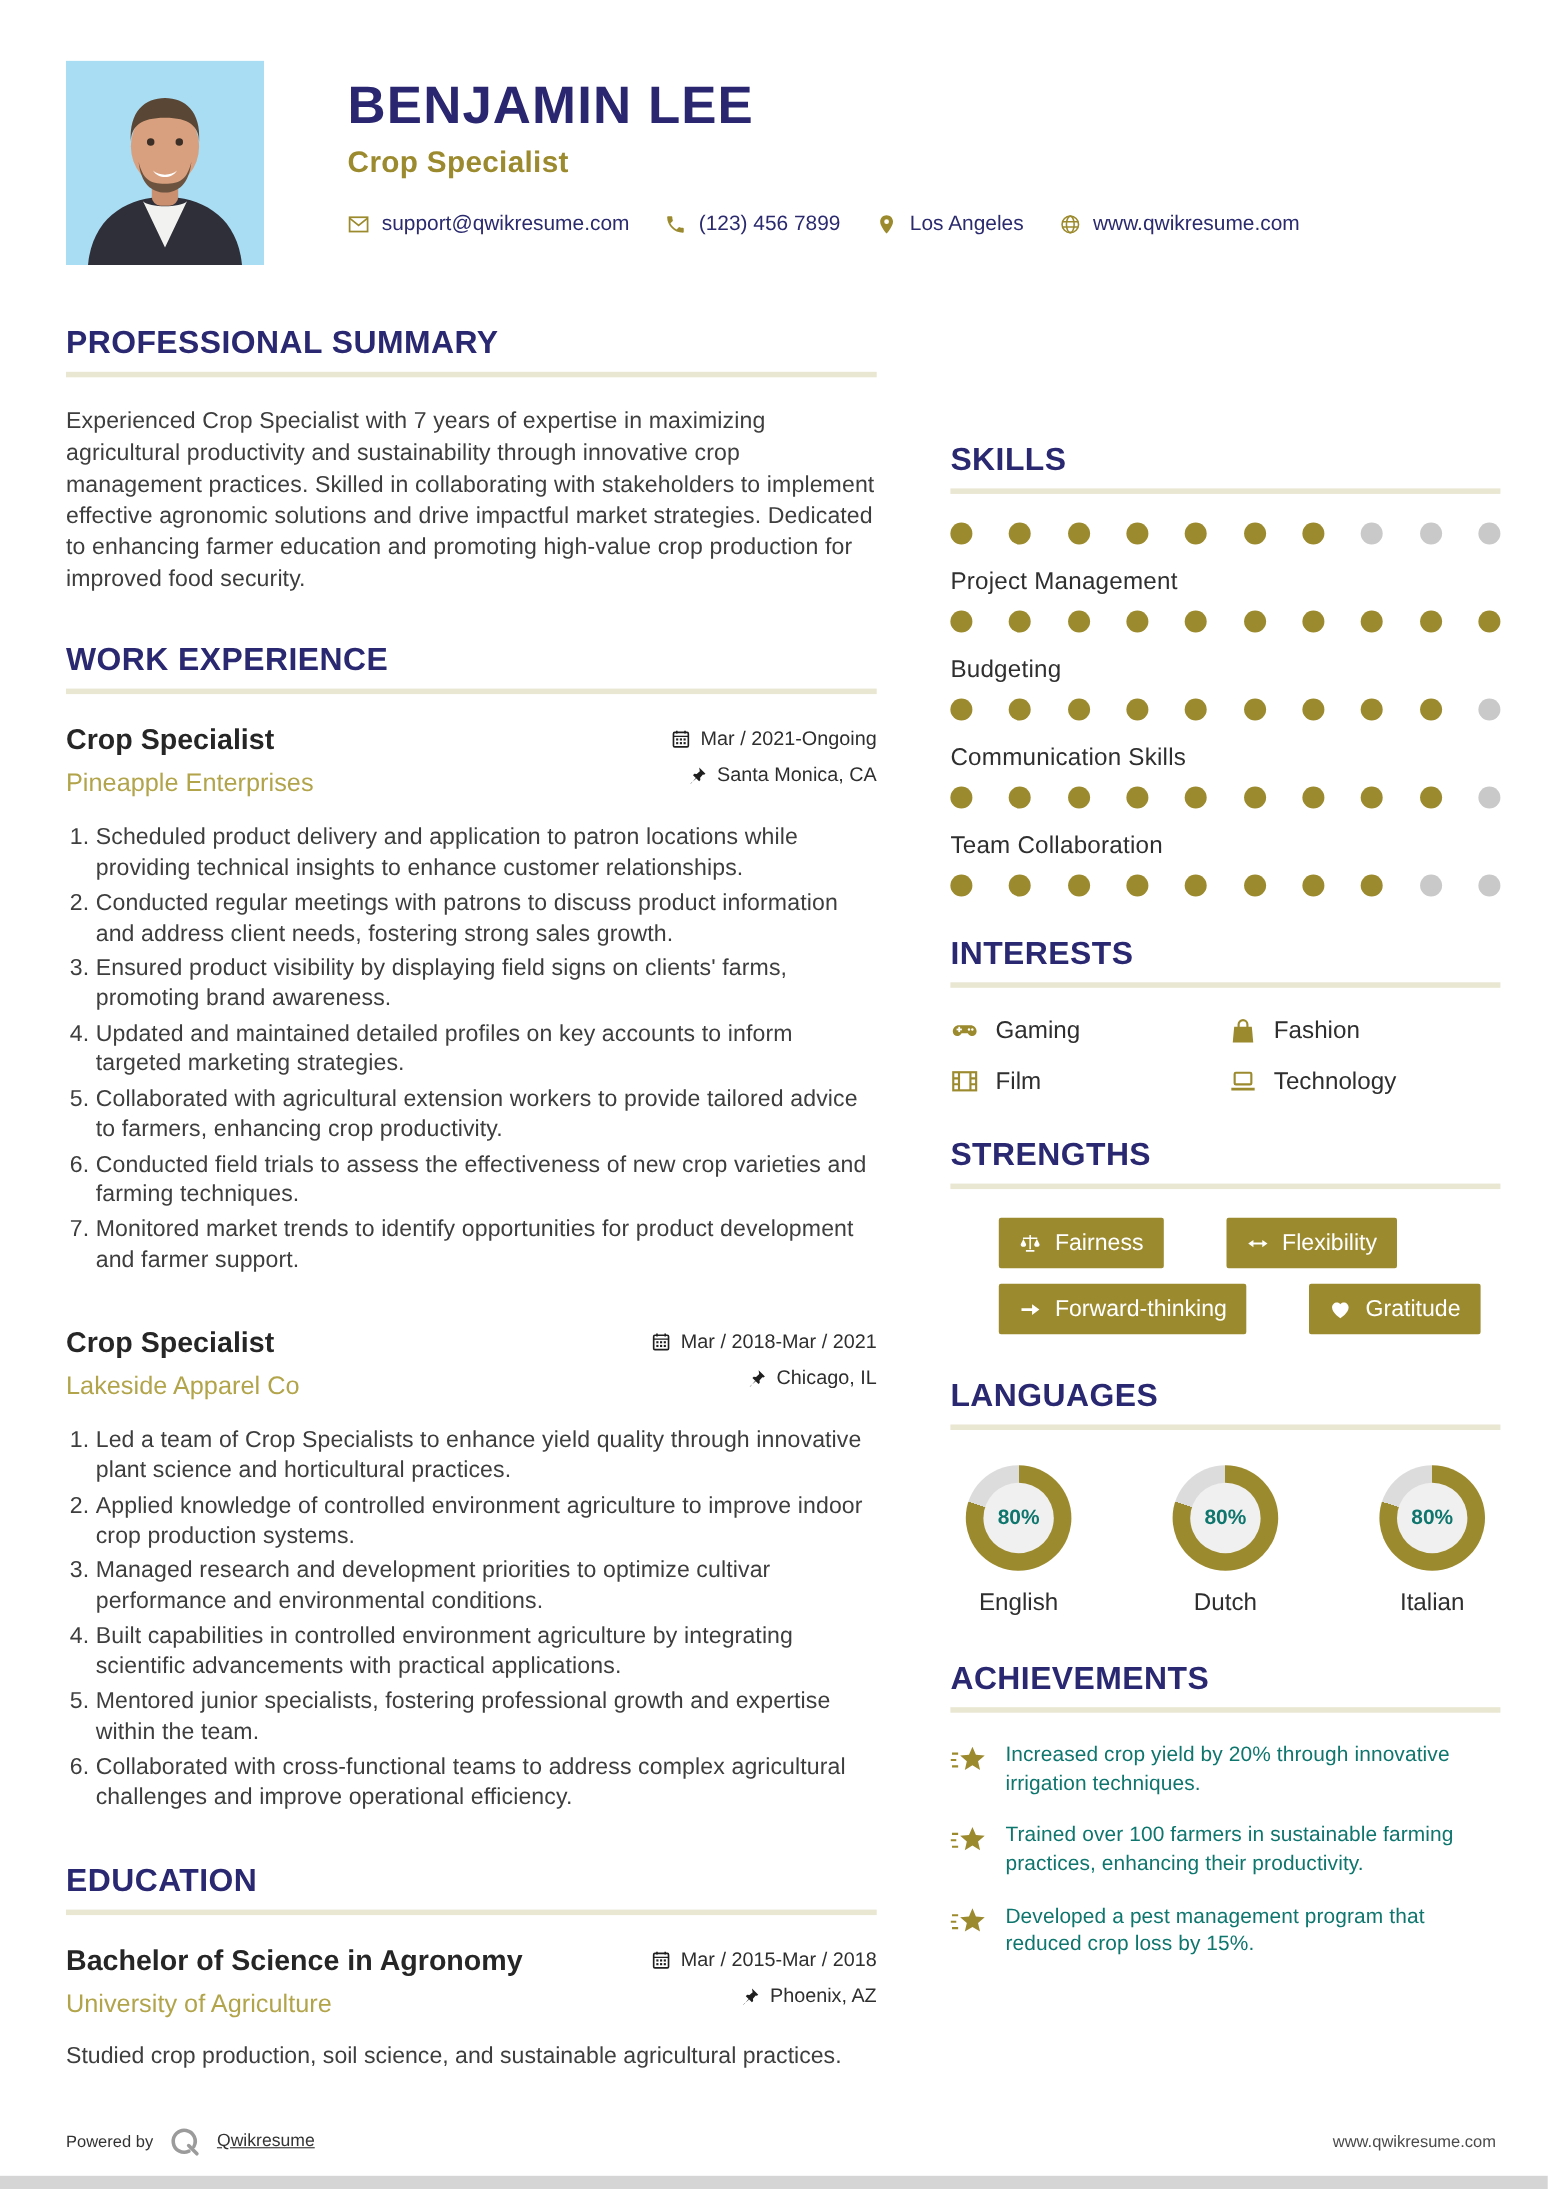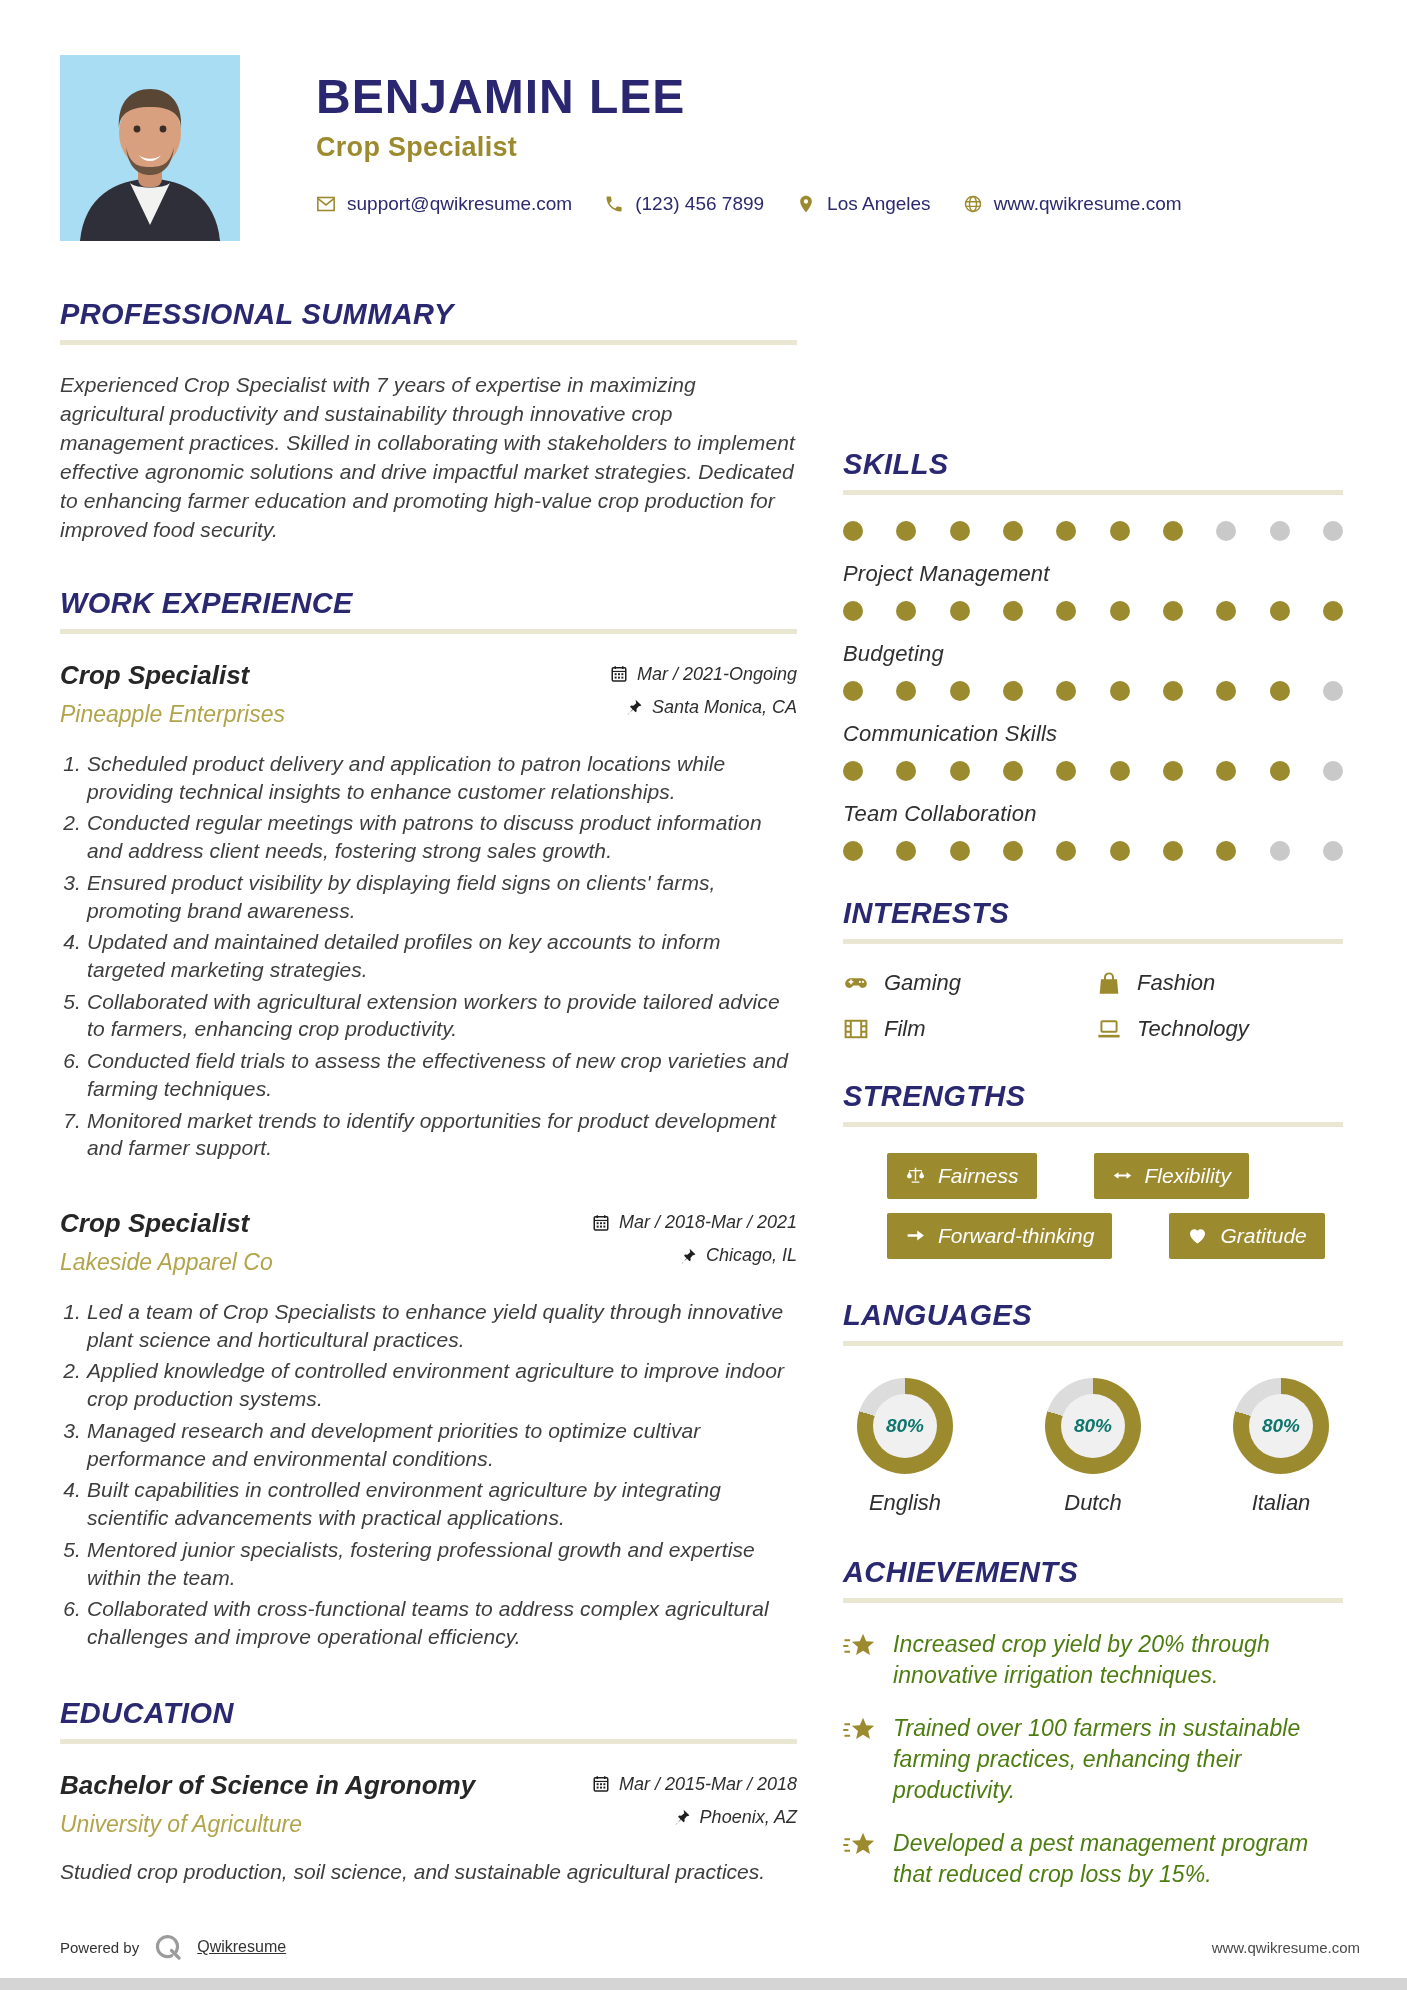--- a/index.html
+++ b/index.html
@@ -14,21 +14,21 @@
   .hdr { display:flex; align-items:flex-start; margin-bottom:52px; }
   .photo { width:180px; height:186px; flex:0 0 auto; overflow:hidden; }
   .hdr-text { margin-left:76px; padding-top:14px; }
   .name { font-size:48px; font-weight:700; letter-spacing:1px; color:#2a2770; }
   .role { font-size:27px; font-weight:700; color:#9c8a2e; margin-top:8px; letter-spacing:.3px; }
   .contact { display:flex; align-items:center; margin-top:30px; gap:32px; }
   .contact .c-item { display:flex; align-items:center; gap:11px; font-size:19px; color:#2b2a6e; }
   .contact .c-item svg { width:20px; height:20px; color:#9c8a2e; flex:0 0 auto; }
 
   
-  .cols { display:flex; gap:46px; flex:1 1 auto; align-items:flex-end;font-style:italic; }
+  .cols { display:flex; gap:67px; flex:1 1 auto; align-items:center; }
   .col-l { width:737px; flex:0 0 auto; }
   .col-r { width:500px; flex:0 0 auto; }
 
   .sec { margin-bottom:42px; }
   .sec-h { font-size:29px; font-weight:700; color:#2a2871; letter-spacing:.4px; }
   .sec-rule { height:5px; background:#e9e6d2; margin-top:9px; }
   .sec-body { margin-top:26px; }
 
   .summary-p { font-size:21px; line-height:1.38; color:#3e3e3e; letter-spacing:.1px; }
 
@@ -68,21 +68,21 @@
   .lang { display:flex; flex-direction:column; align-items:center; }
   .donut { width:96px; height:96px; border-radius:50%; display:flex; align-items:center; justify-content:center; }
   .donut-hole { width:64px; height:64px; border-radius:50%; background:#f0f0f0;
                 display:flex; align-items:center; justify-content:center;
                 font-size:19px; font-weight:700; color:#0f766e; }
   .lang-label { margin-top:16px; font-size:22px; color:#2e2e2e; }
 
   
   .ach-item { display:flex; gap:16px; margin-bottom:22px; }
   .ach-item svg { width:34px; height:30px; color:#9c8a2e; flex:0 0 auto; margin-top:2px; }
-  .ach-text { font-size:23px; line-height:1.35; color:#4d7c0f; letter-spacing:.1px; }
+  .ach-text { font-size:19px; line-height:1.35; color:#0f766e; letter-spacing:.1px; }
 
   
   .ftr { display:flex; justify-content:space-between; align-items:center; margin-top:auto; padding:0 0 28px 0; }
   .ftr-left { display:flex; align-items:center; gap:14px; }
   .powered { font-size:15px; color:#333333; }
   .q-logo { width:30px; height:30px; }
   .brand { font-size:16px; color:#333333; text-decoration:underline; font-weight:500; }
   .site { font-size:15px; color:#4a4a4a; }
   .bottom-strip { position:absolute; left:0; bottom:0; width:100%; height:12px; background:#d5d5d5; }
 </style>

